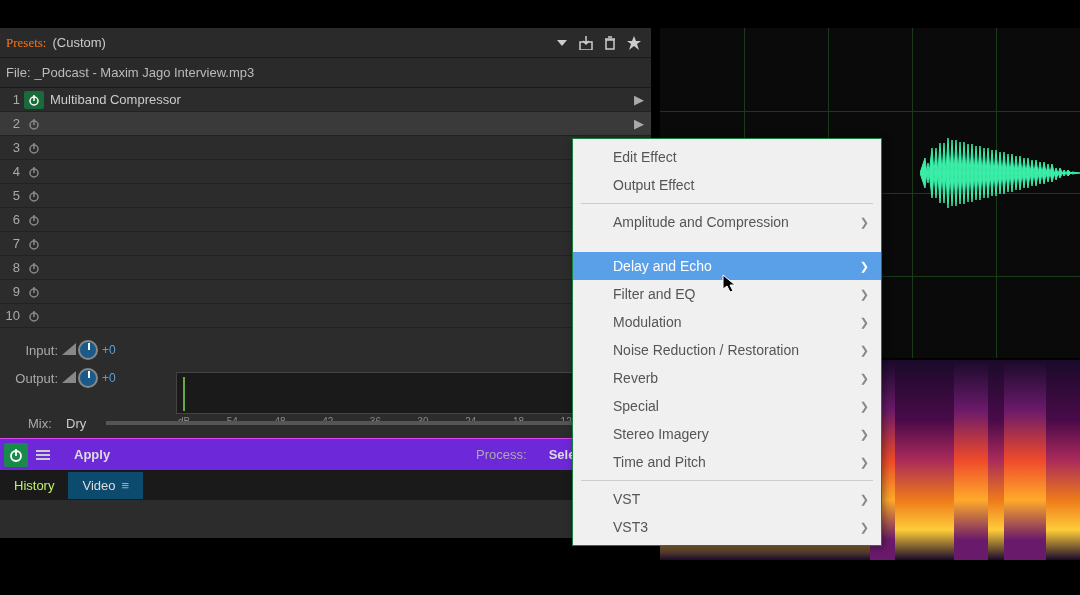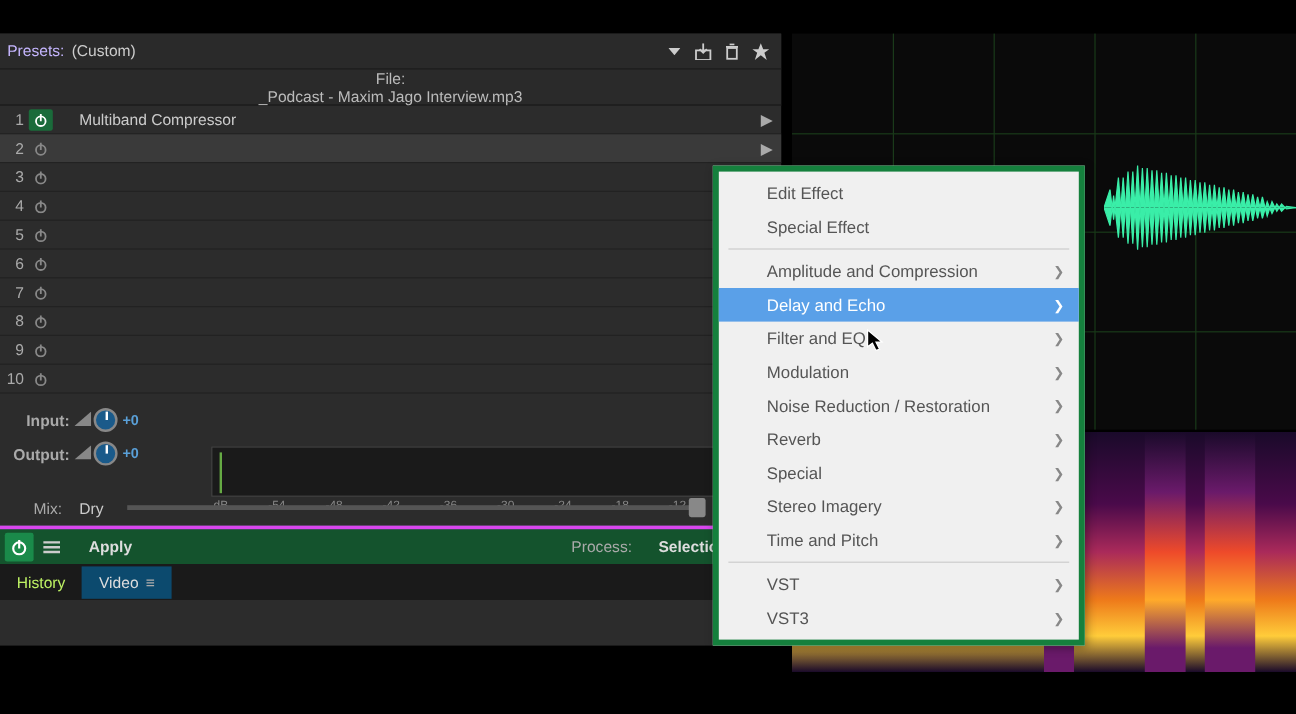--- a/index.html
+++ b/index.html
@@ -1,55 +1,55 @@
 <!DOCTYPE html>
 <html><head>
 <meta charset="utf-8">
 <style>
 * { margin: 0; padding: 0; box-sizing: border-box; font-family: Arial, sans-serif; }
 body { background: #000; width: 1080px; height: 595px; overflow: hidden; position: relative; }
 
 .panel { position: absolute; left: 0; top: 28px; width: 651px; height: 510px; background: #2c2c2c; color: #ccc; font-size: 13px; }
 
 .preset-row { display: flex; align-items: center; height: 30px; padding: 0 6px; border-bottom: 1px solid #1a1a1a; background: #2a2a2a; }
-.preset-row .label { margin-right: 6px; color: #c4b5fd; }
+.preset-row .label { margin-right: 6px; color: #f97316; font-family: Liberation Serif, serif; }
 .preset-row .value { flex: 1; color: #ccc; }
 .preset-row .icon-btn { width: 22px; height: 22px; display: flex; align-items: center; justify-content: center; margin-left: 2px; cursor: pointer; }
 
-.file-row { display: flex; align-items: center; height: 30px; padding: 0 6px; border-bottom: 1px solid #1a1a1a; background: #2a2a2a; color: #bbb; flex-direction: column; }
+.file-row { display: flex; align-items: center; height: 30px; padding: 0 6px; border-bottom: 1px solid #1a1a1a; background: #2a2a2a; color: #bbb; }
 
 .effect-slot { display: flex; align-items: center; height: 24px; border-bottom: 1px solid #222; padding: 0 4px; }
 .effect-slot.selected { background: #3a3a3a; }
 .effect-slot .num { width: 20px; text-align: right; padding-right: 4px; color: #aaa; }
 .effect-slot .power { width: 20px; height: 18px; display: flex; align-items: center; justify-content: center; cursor: pointer; }
 .effect-slot .power.on { background: #1a6b3a; border-radius: 2px; }
-.effect-slot .name { flex: 1; padding-left: 22px; color: #ccc; }
+.effect-slot .name { flex: 1; padding-left: 6px; color: #ccc; }
 .effect-slot .arrow { width: 16px; color: #aaa; cursor: pointer; text-align: center; }
 
-.io-section { padding: 8px 10px; font-weight: bold; }
+.io-section { padding: 8px 10px; }
 .io-row { display: flex; align-items: center; height: 28px; }
 .io-row .io-label { width: 52px; color: #aaa; text-align: right; padding-right: 4px; }
 .io-row .tri { margin-right: 2px; }
 .io-row .knob { width: 20px; height: 20px; border-radius: 50%; background: #1a5a8a; border: 2px solid #888; margin-right: 4px; position: relative; }
 .io-row .knob::after { content: ''; position: absolute; left: 8px; top: 1px; width: 2px; height: 7px; background: #fff; }
 .io-row .val { color: #5aa0d8; font-size: 12px; }
 
 .meter-area { position: absolute; left: 176px; top: 344px; width: 440px; height: 76px; }
 .meter-bar { height: 42px; background: #1a1a1a; border: 1px solid #444; position: relative; }
 .meter-bar::before { content: ''; position: absolute; left: 6px; top: 4px; width: 2px; height: 34px; background: #6a4; }
 .meter-scale { margin-top: 2px; display: flex; justify-content: space-between; font-size: 10px; color: #888; padding: 0 2px; }
 
 .mix-row { display: flex; align-items: center; height: 30px; padding: 0 28px; margin-top: 8px; }
 .mix-row .mix-label { width: 38px; color: #aaa; }
 .mix-row .dry { color: #ccc; margin-right: 10px; }
 .mix-row .slider-track { flex: 1; height: 4px; background: #555; position: relative; margin: 0 10px; }
 .mix-row .slider-thumb { position: absolute; right: -6px; top: -6px; width: 14px; height: 16px; background: #888; border-radius: 2px; }
 .mix-row .wet { color: #ccc; margin-left: 8px; }
 
-.apply-row { display: flex; align-items: center; height: 32px; background: #14532d; border-top: 3px solid #d946ef; padding: 0 4px; }
+.apply-row { display: flex; align-items: center; height: 32px; background: #6d28d9; border-top: 1px solid #d946ef; padding: 0 4px; }
 .apply-row .main-power { width: 24px; height: 24px; background: #1a8a4a; border-radius: 2px; display: flex; align-items: center; justify-content: center; margin-right: 4px; cursor: pointer; }
 .apply-row .list-icon { width: 22px; height: 22px; display: flex; align-items: center; justify-content: center; margin-right: 10px; cursor: pointer; }
 .apply-row .apply-btn { color: #ddd; font-weight: bold; padding: 4px 10px; cursor: pointer; }
 .apply-row .spacer { flex: 1; }
 .apply-row .process-label { color: #aaa; margin-right: 22px; }
 .apply-row .process-val { color: #ddd; font-weight: bold; margin-right: 8px; }
 
 .tabs { display: flex; height: 30px; background: #1a1a1a; align-items: center; }
 .tab { padding: 6px 14px; color: #bef264; cursor: pointer; font-size: 13px; }
 .tab.active { background: #0c4a6e; color: #ddd; }
@@ -57,23 +57,23 @@
 
 .waveform-area { position: absolute; left: 660px; top: 28px; width: 420px; height: 330px; background: #0a0a0a; }
 .grid { position: absolute; inset: 0; }
 .grid-line-v { position: absolute; top: 0; bottom: 0; width: 1px; background: #1a3a1a; }
 .grid-line-h { position: absolute; left: 0; right: 0; height: 1px; background: #1a3a1a; }
 .wave { position: absolute; left: 260px; top: 100px; width: 160px; height: 90px; }
 
 .spectrogram { position: absolute; left: 660px; top: 360px; width: 420px; height: 200px; background: linear-gradient(to bottom, #1a0a2a 0%, #4a0a4a 30%, #aa2a5a 50%, #ee7a1a 70%, #ffcc3a 85%, #1a0a2a 100%); }
 .spec-col { position: absolute; top: 0; bottom: 0; background: linear-gradient(to bottom, #1a0a2a 0%, #6a1a6a 25%, #ee4a2a 50%, #ffaa2a 70%, #6a1a6a 90%); }
 
-.context-menu { position: absolute; left: 594px; top: 138px; width: 310px; background: #f0f0f0; border: 5px solid #15803d; box-shadow: 2px 2px 8px rgba(0,0,0,0.4); font-size: 14px; color: #555; z-index: 100; padding: 4px 0; }
+.context-menu { position: absolute; left: 572px; top: 138px; width: 310px; background: #f0f0f0; border: 1px solid #15803d; box-shadow: 2px 2px 8px rgba(0,0,0,0.4); font-size: 14px; color: #555; z-index: 100; padding: 4px 0; }
 .menu-item { display: flex; align-items: center; height: 28px; padding: 0 16px 0 40px; cursor: pointer; position: relative; }
-.menu-item.highlighted { background: #5aa0e8; color: #fff; }
+.menu-item.highlighted { background: #5aa0e8; color: #fff; margin-top: 16px; }
 .menu-item .chev { position: absolute; right: 12px; font-size: 11px; color: #888; }
 .menu-item.highlighted .chev { color: #fff; }
 .menu-sep { height: 1px; background: #ccc; margin: 4px 8px; }
 
 .cursor { position: absolute; left: 722px; top: 274px; z-index: 200; pointer-events: none; }
 </style>
 </head>
 <body>
 
 <div class="panel">
@@ -316,21 +316,21 @@
   <div class="spec-col" style="left:70%; width:8%"></div>
   <div class="spec-col" style="left:82%; width:10%"></div>
   <div class="spec-col" style="left:50%; width:6%"></div>
 </div>
 
 <div class="context-menu">
   <div class="menu-item">
       <span>Edit Effect</span>
     </div>
   <div class="menu-item">
-      <span>Special Effect</span>
+      <span>Output Effect</span>
     </div>
   <div class="menu-sep"></div>
   <div id="menu-cats">
       <div class="menu-item">
         <span>Amplitude and Compression</span>
         <span class="chev">❯</span>
       </div>
       <div class="menu-item highlighted">
         <span>Delay and Echo</span>
         <span class="chev">❯</span>

